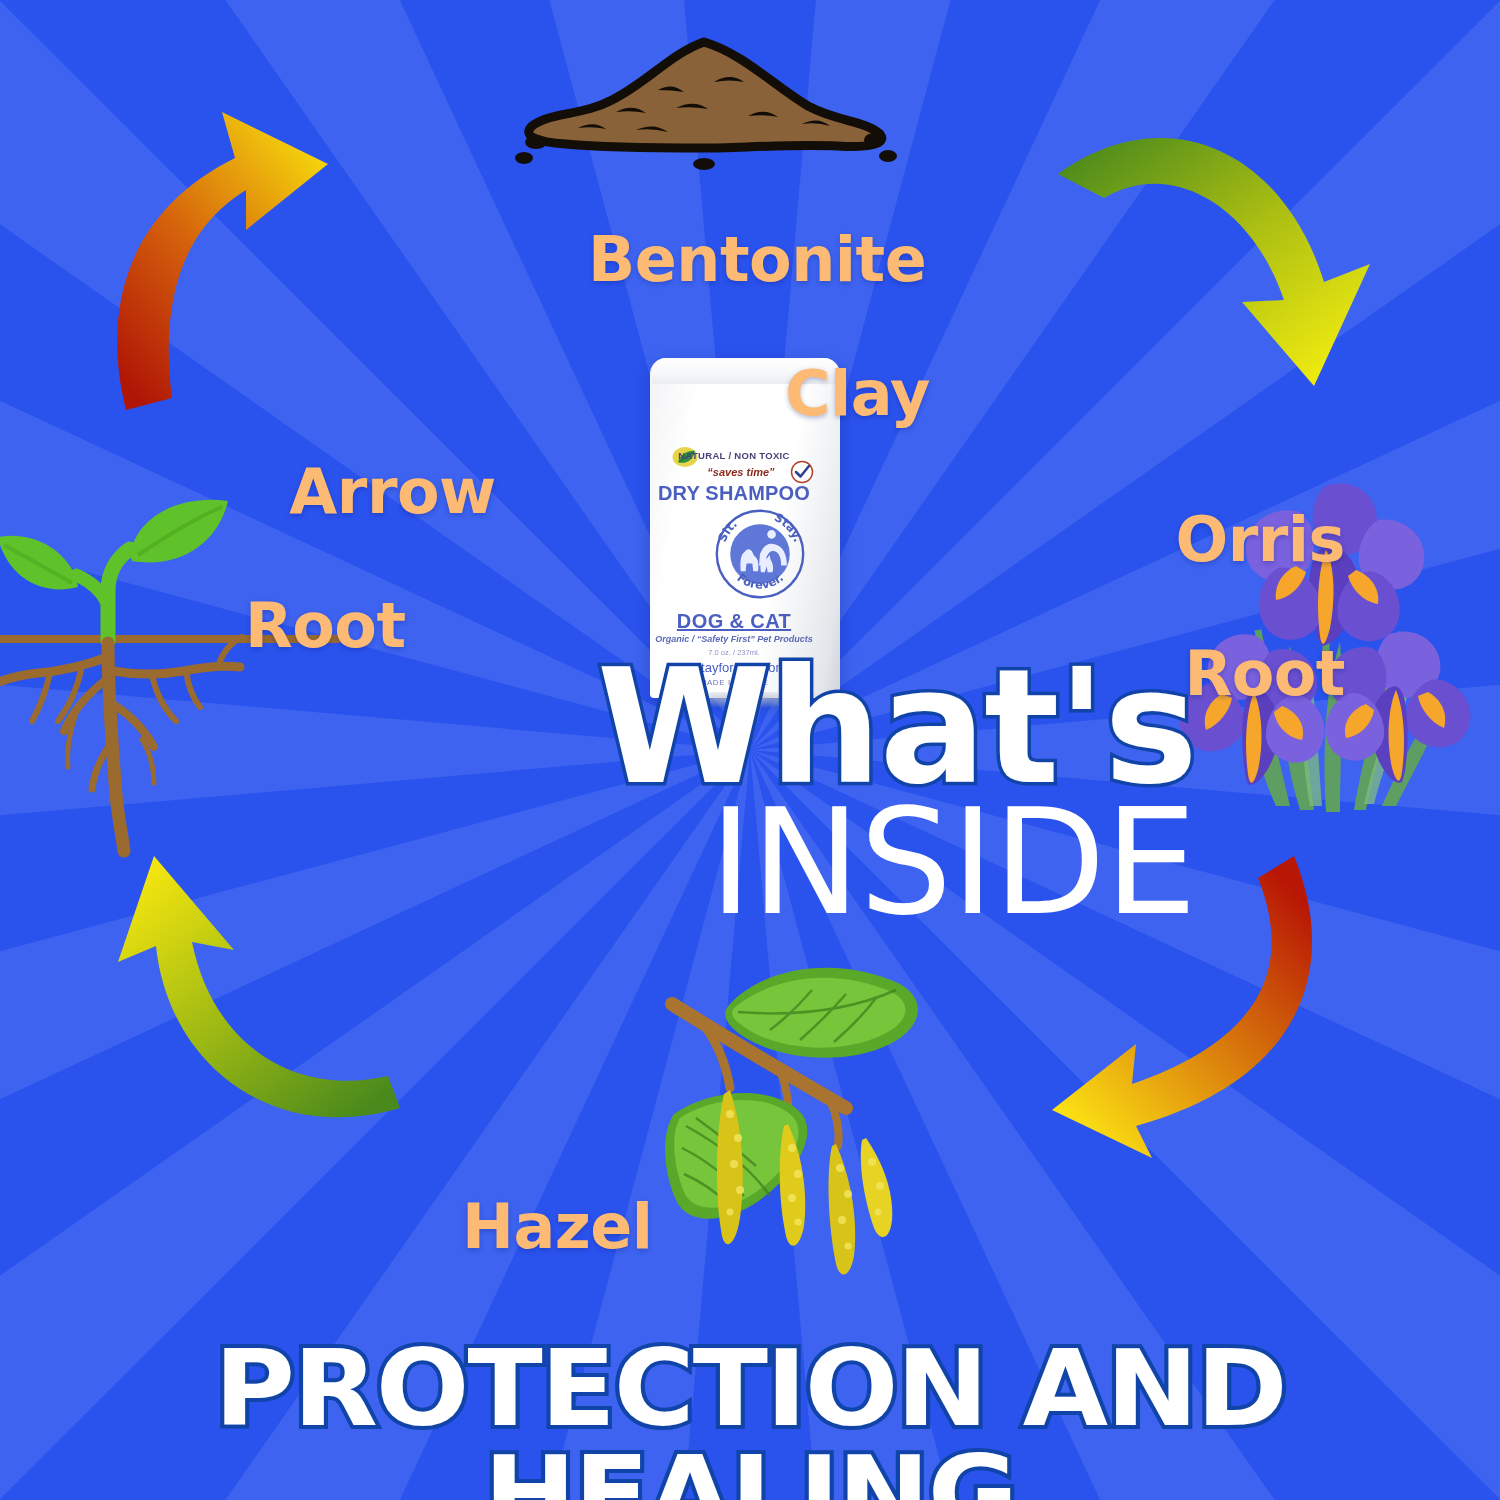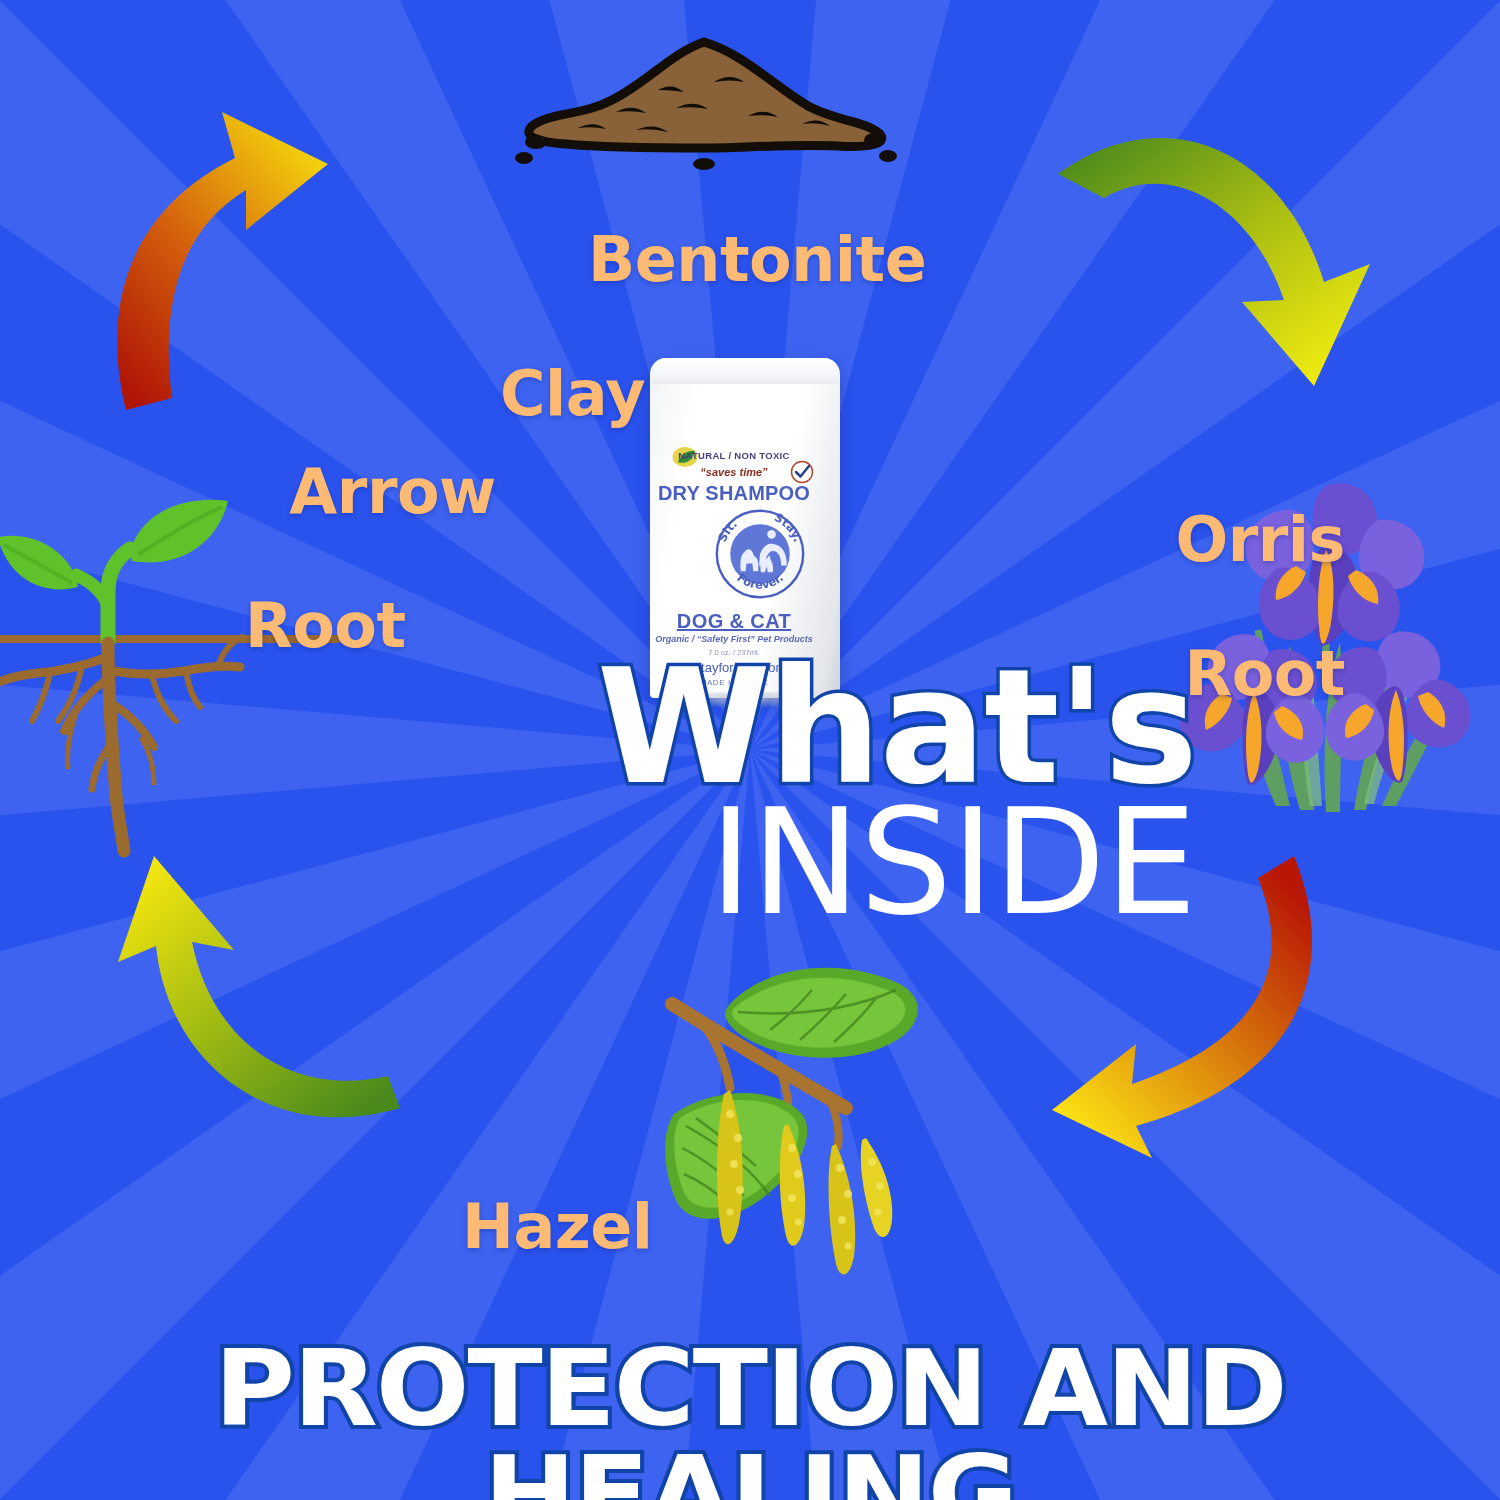--- a/index.html
+++ b/index.html
@@ -33,21 +33,21 @@
     font-weight:bold;
     font-size:62px;
     line-height:1.08;
     letter-spacing:-0.5px;
     text-shadow:0 2px 5px rgba(10,30,120,.30);
     white-space:pre;
   }
   .ing-label .l2{display:block;}
 
   #label-bentonite{left:500px;top:160px;width:430px;text-align:center;}
-  #label-bentonite .l2{text-align:left;}
+  #label-bentonite .l2{text-align:right;}
 
   #label-arrow{left:205px;top:392px;width:360px;text-align:left;}
   #label-arrow .l2{padding-left:40px;}
 
   #label-orris{left:985px;top:440px;width:360px;text-align:right;}
   #label-orris .l2{padding-left:22px;}
 
   #label-witch{left:440px;top:1060px;width:360px;text-align:left;}
   #label-witch .l2{padding-left:22px;}
 
@@ -63,21 +63,21 @@
     position:absolute;left:2px;top:0;width:186px;height:26px;
     background:linear-gradient(180deg,#ffffff 0%,#f6f7f9 60%,#e9ecf1 100%);
     border-radius:14px 14px 0 0;
   }
   .bottle-shadow{
     position:absolute;left:8px;top:334px;width:174px;height:16px;
     background:radial-gradient(ellipse at 50% 40%,rgba(180,190,205,.85) 0%,rgba(180,190,205,0) 72%);
   }
   .lbl{position:absolute;left:0;width:168px;text-align:center;color:#3a4fa8;}
   .lbl-natural{top:92px;font-size:9.5px;letter-spacing:.3px;color:#4a3f7a;font-weight:bold;}
-  .lbl-saves{top:108px;font-size:11px;font-style:italic;font-weight:bold;color:#8a2b1d;}
+  .lbl-saves{top:108px;font-size:11px;font-style:italic;font-weight:bold;color:#8a2b1d;padding-left:7px;}
   .lbl-dry{top:124px;font-size:20px;font-weight:bold;letter-spacing:.2px;color:#4a5fc0;}
   .lbl-dog{top:252px;font-size:20px;font-weight:bold;color:#4a5fc0;letter-spacing:.4px;text-decoration:underline;}
   .lbl-organic{top:276px;font-size:9px;font-style:italic;color:#5a69b8;font-weight:bold;}
   .lbl-size{top:290px;font-size:7.5px;color:#8b93c4;}
   .lbl-web{top:302px;font-size:13px;color:#4a5fc0;}
   .lbl-made{top:320px;font-size:8px;color:#6b75b5;letter-spacing:.6px;}
   .seal{position:absolute;left:62px;top:148px;width:96px;height:96px;}
   .badge-leaf{position:absolute;left:22px;top:88px;width:26px;height:22px;}
   .badge-check{position:absolute;left:140px;top:102px;width:24px;height:24px;}
 

